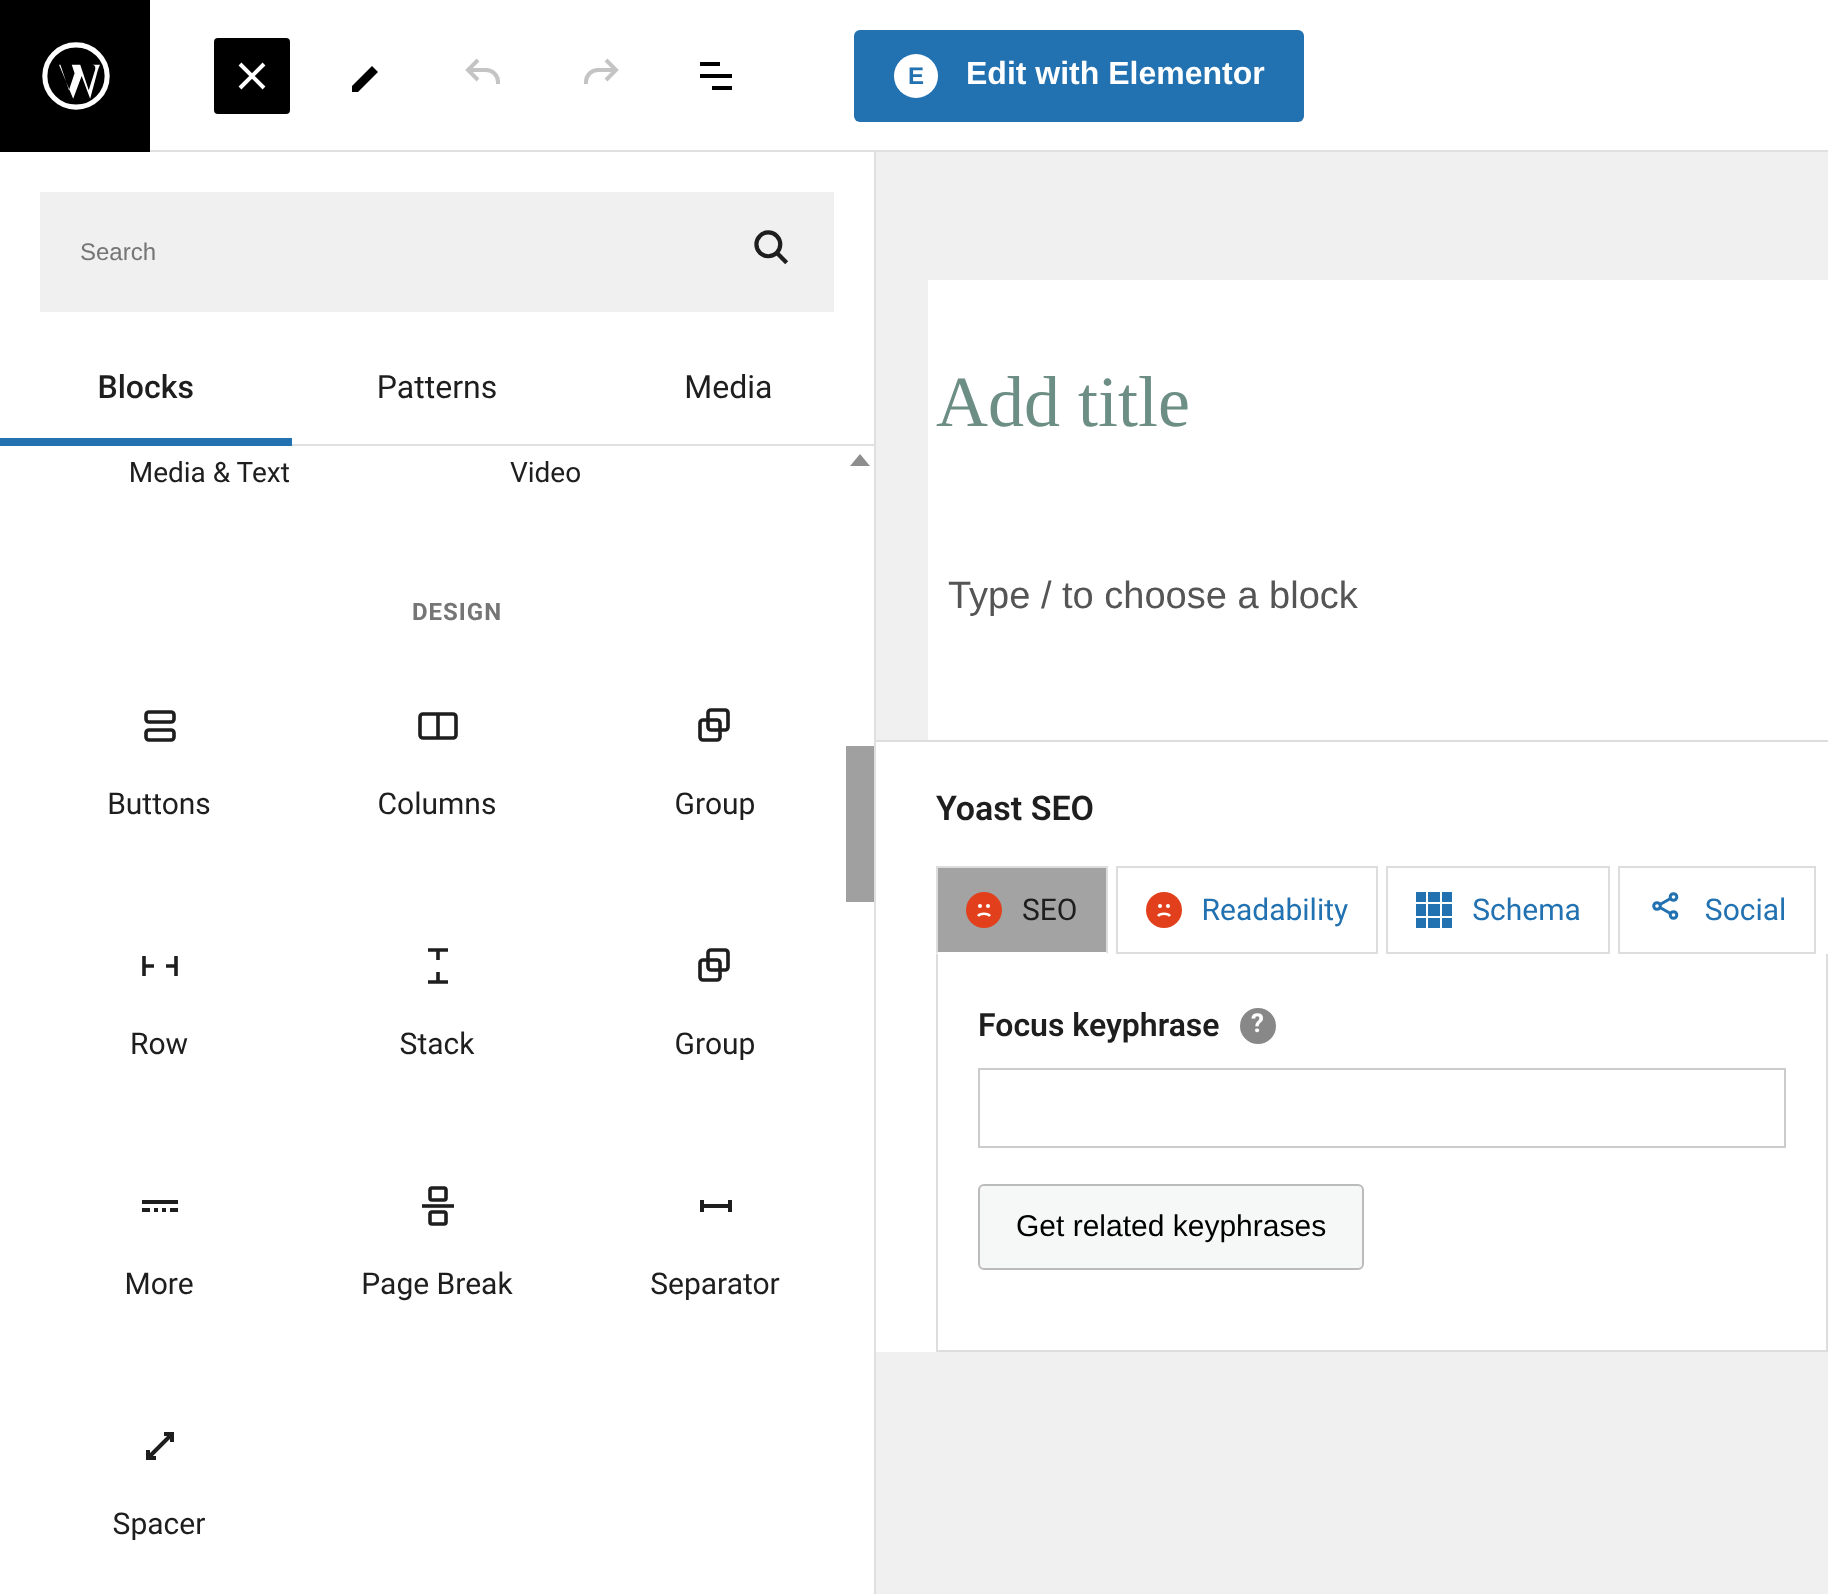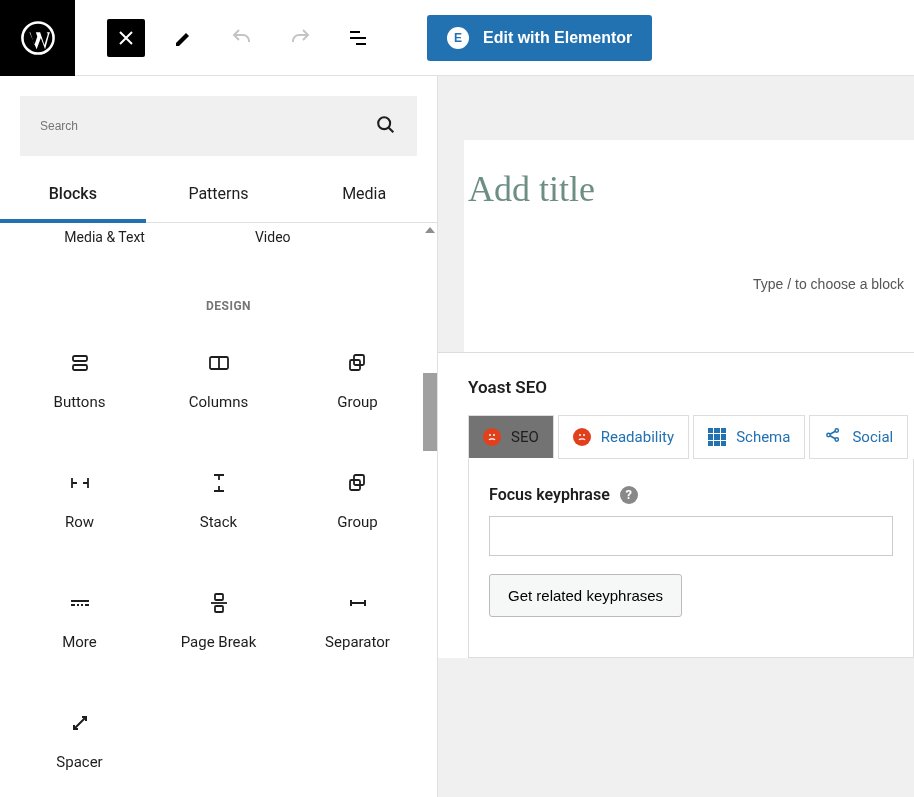--- a/index.html
+++ b/index.html
@@ -166,35 +166,34 @@
 .editor {
   flex: 1;
   background: #f0f0f0;
   display: flex;
   flex-direction: column;
   overflow-y: auto;
 }
 .canvas {
   background: #fff;
   margin: 64px 0 0 26px;
-  padding: 0 0 50px 0;
+  padding: 12px 0 50px 0;
 }
 .title-ph {
   font-family: Georgia, "Times New Roman", serif;
   font-size: 36px;
   color: #6d8e85;
   padding: 28px 4px 10px 4px;
 }
 .body-ph {
   font-family: "Segoe UI", Arial, sans-serif;
-  font-size: 14px;
+  font-size: 19px;
   color: #555;
-  text-align: right;
+  text-align: left;
   padding: 56px 10px 10px 10px;
-  margin-left: 36px;
 }
 
 .yoast {
   background: #fff;
   border-top: 1px solid #ddd;
   padding: 24px 0 0 30px;
 }
 .yoast-h {
   font-size: 17px; font-weight: 600; margin-bottom: 18px;
 }
@@ -204,21 +203,21 @@
   margin-left: 0;
 }
 .ytab {
   border: 1px solid #ddd;
   padding: 10px 14px;
   display: flex; align-items: center; gap: 10px;
   font-size: 15px;
   cursor: pointer;
   background: #fff;
 }
-.ytab.active { border-bottom: 1px solid #fff; background:#737373; font-weight:400; }
+.ytab.active { border-bottom: 1px solid #fff; background:#a3a3a3; font-weight:400; }
 .ytab .lnk { color: #2271b1; }
 .face { width:18px; height:18px; border-radius:50%; background:#e2401c; display:flex; align-items:center; justify-content:center;}
 .face svg { width:12px; height:12px; fill:#fff; }
 .grid-ic { width:18px; height:18px; display:grid; grid-template-columns:repeat(3,1fr); grid-template-rows:repeat(3,1fr); gap:1px;}
 .grid-ic span{ background:#2271b1; }
 .share-ic svg{ width:18px; height:18px; stroke:#2271b1; fill:none; stroke-width:2;}
 
 .yoast-body {
   border: 1px solid #ddd;
   border-top: none;

